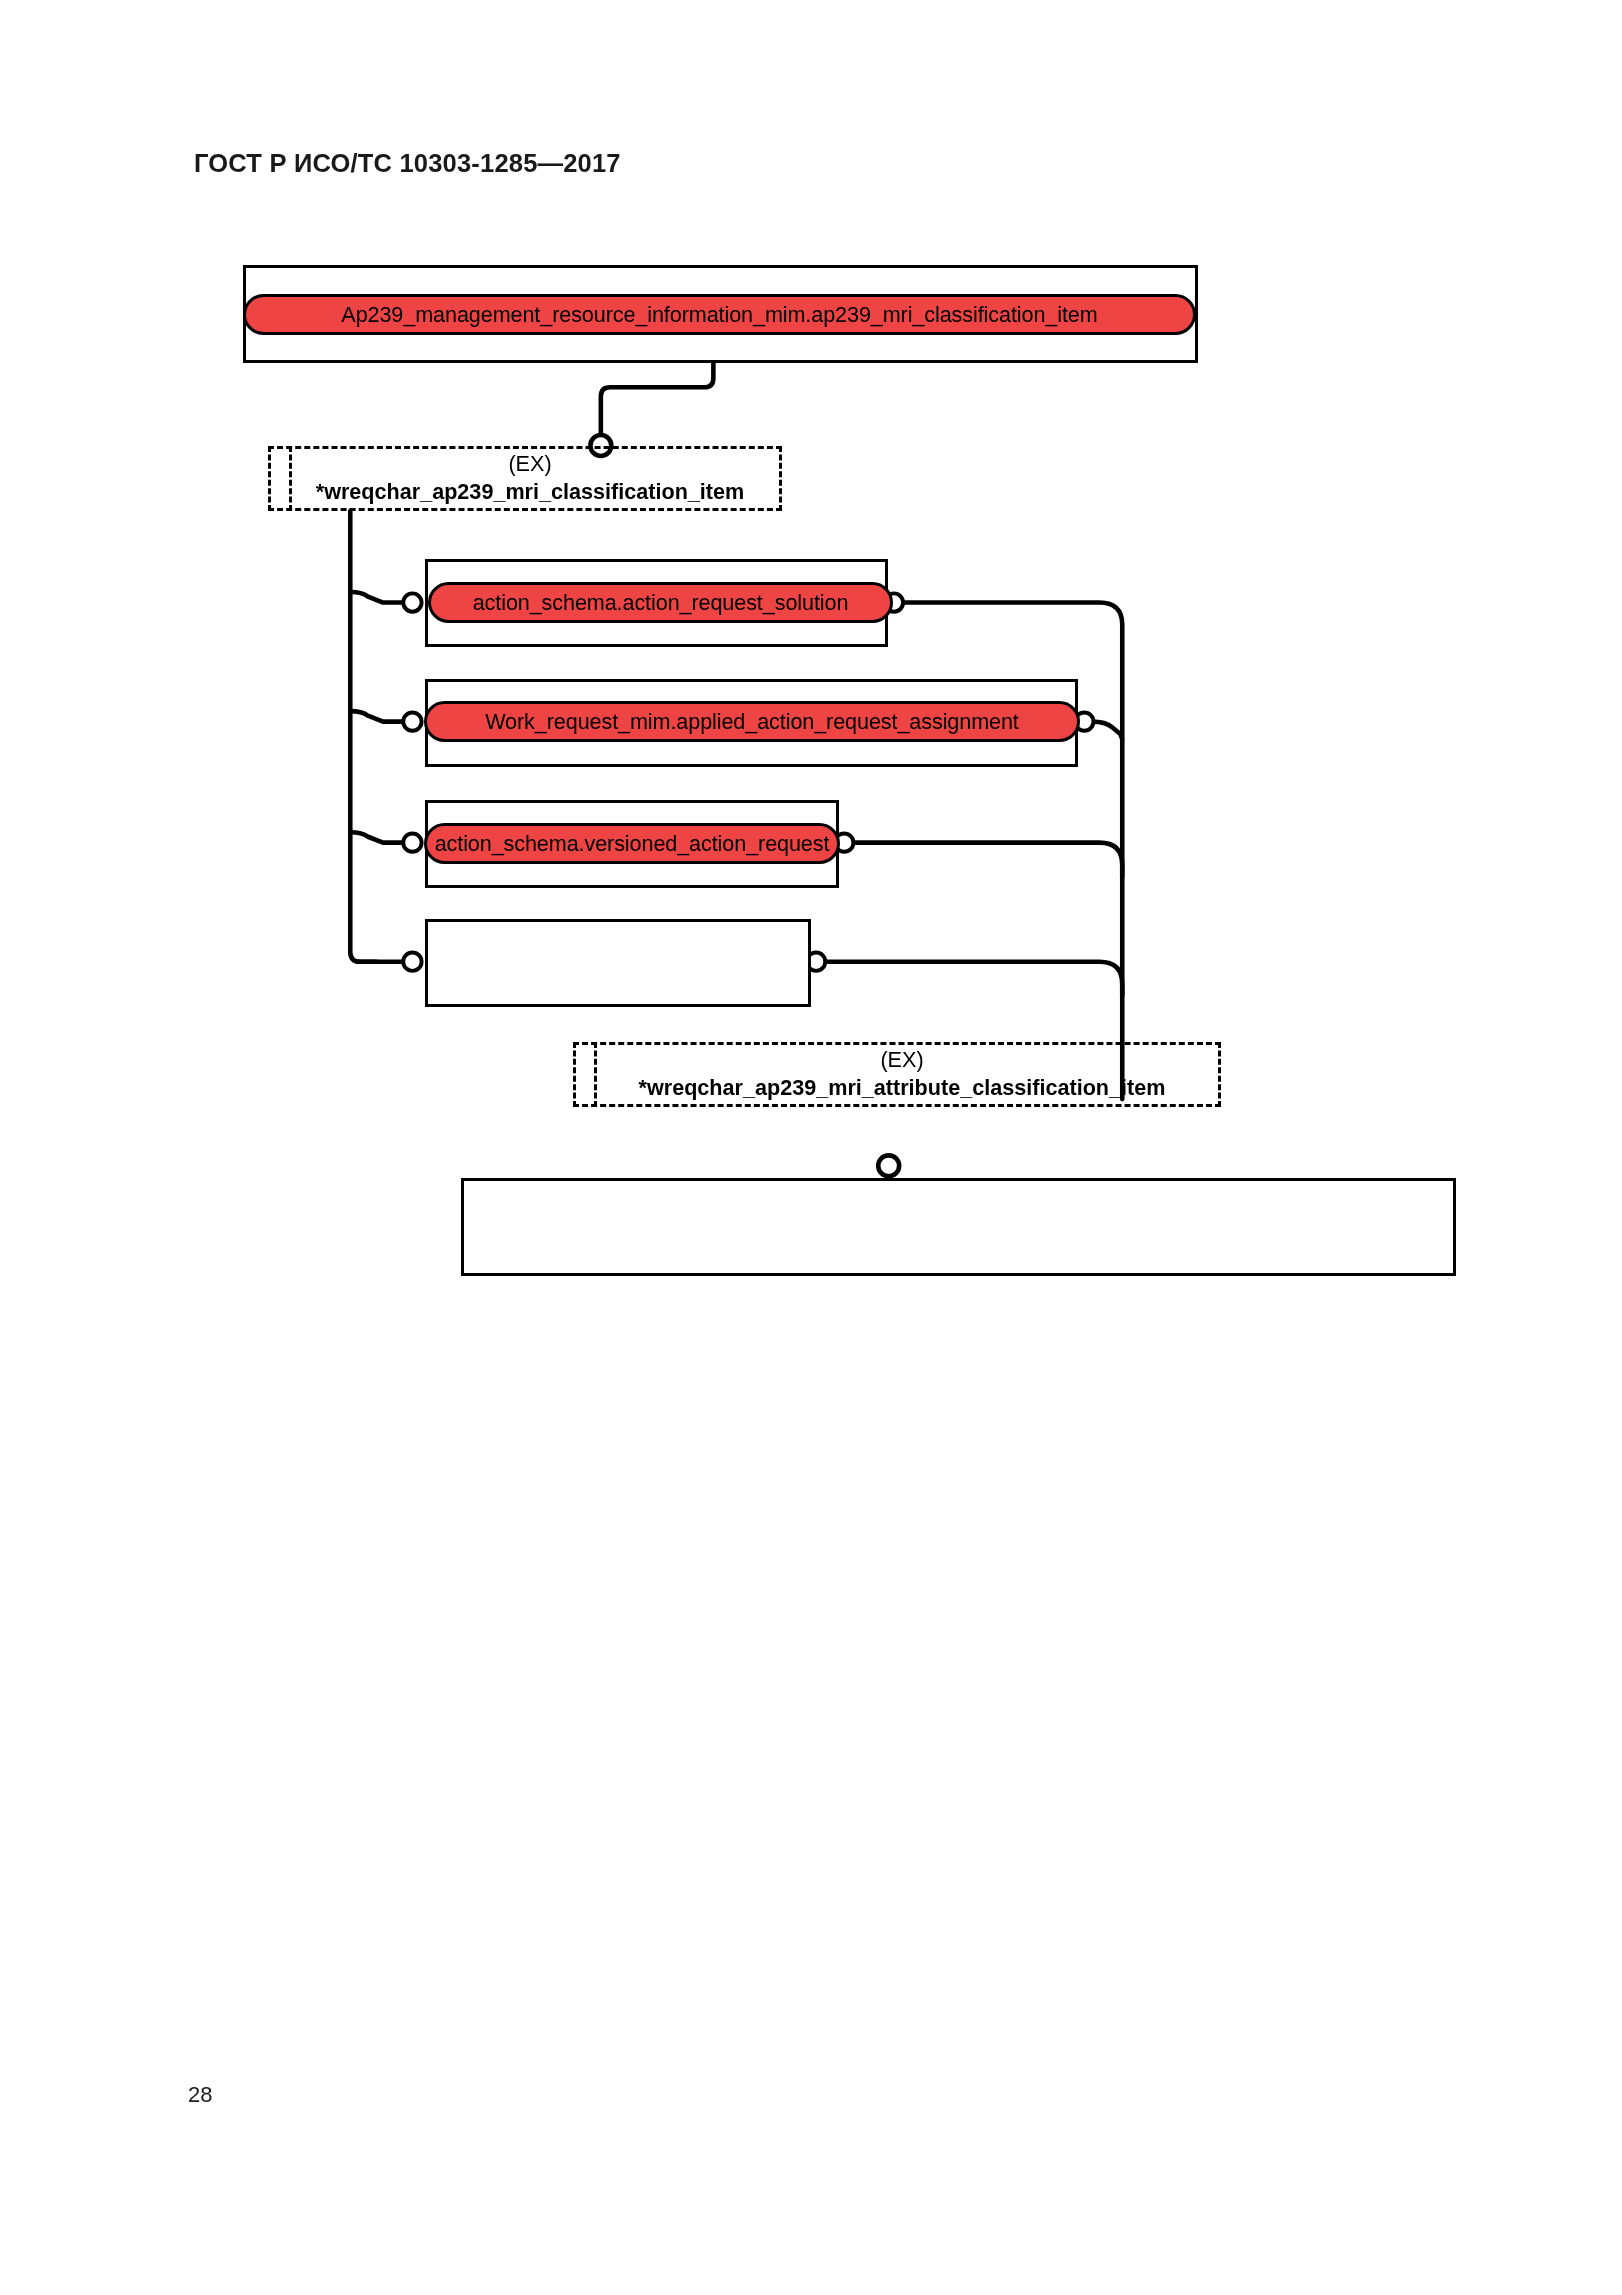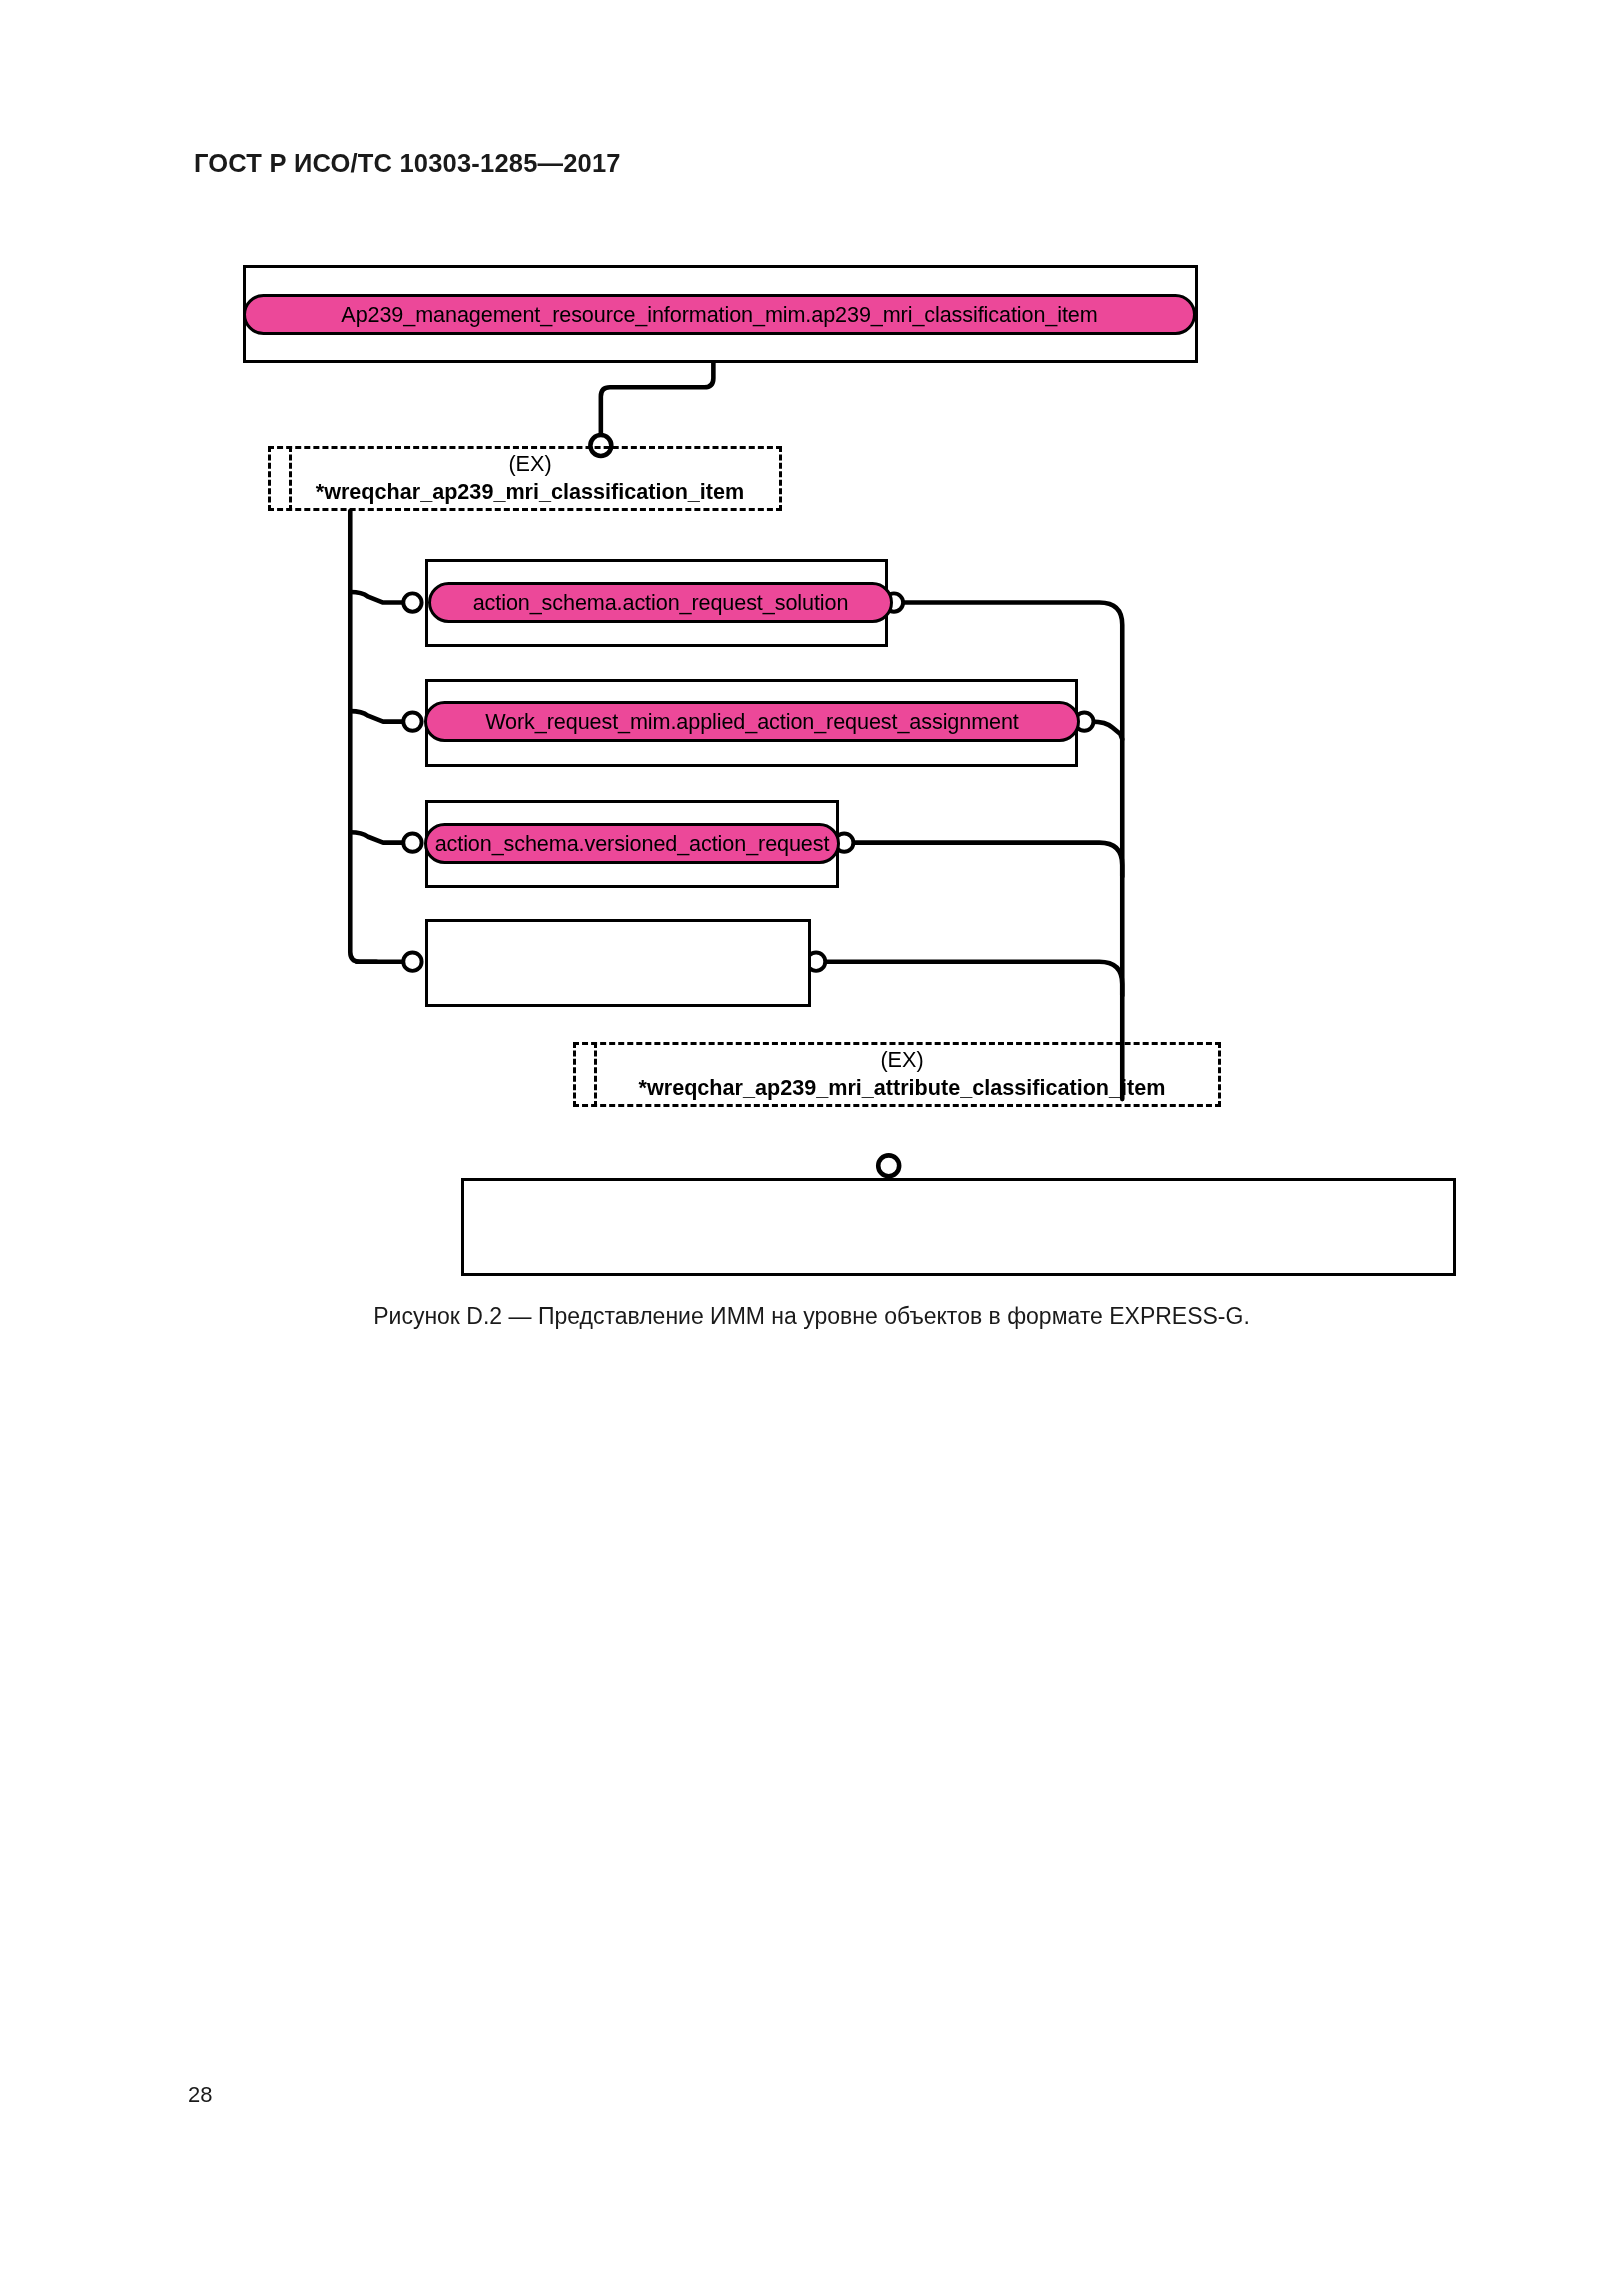--- a/index.html
+++ b/index.html
@@ -76,21 +76,21 @@
     bottom: -3.3px;
     width: 0;
     border-left: 3.3px dashed #000;
   }
 
   .rbox {
     position: absolute;
     box-sizing: border-box;
     border: 3.3px solid #000;
     border-radius: 39px;
-    background: #ec4899;
+    background: #ef4444;
     display: flex;
     align-items: center;
     justify-content: center;
     white-space: nowrap;
   }
   .rbox .lbl {
     font-size: 21.6px;
     letter-spacing: -0.1px;
     color: #000;
   }
@@ -199,17 +199,16 @@
   <div class="dashtext" style="left:593px; top:1046px; width:618px;">
     <span class="t1">(EX)</span>
     <span class="t2">*wreqchar_ap239_mri_attribute_classification_item</span>
   </div>
 
   <div class="gbox hit" style="left:461px; top:1178px; width:995px; height:98px;"></div>
 
 </div>
 
 <div id="figure-caption">
-  <span class="cap-line">Рисунок D.2 — Представление ИММ на уровне объектов в формате EXPRESS-G.</span>
 </div>
 
 <div id="page-number">28</div>
 
 
 </body></html>

